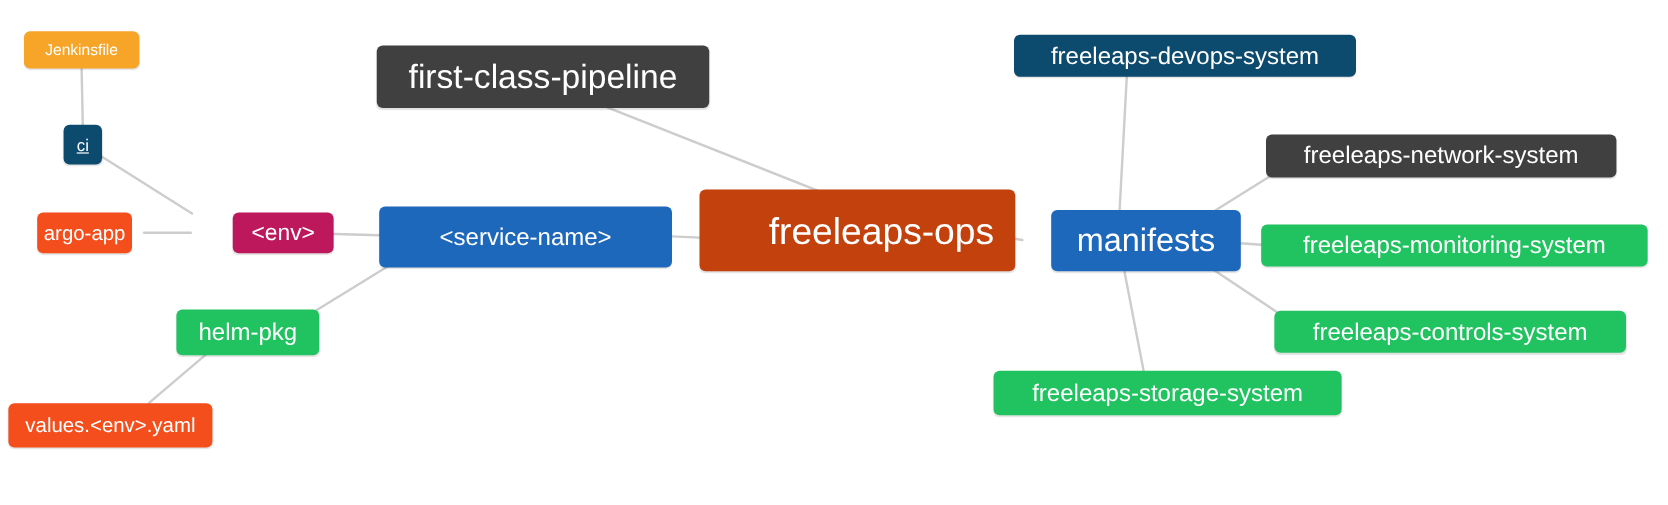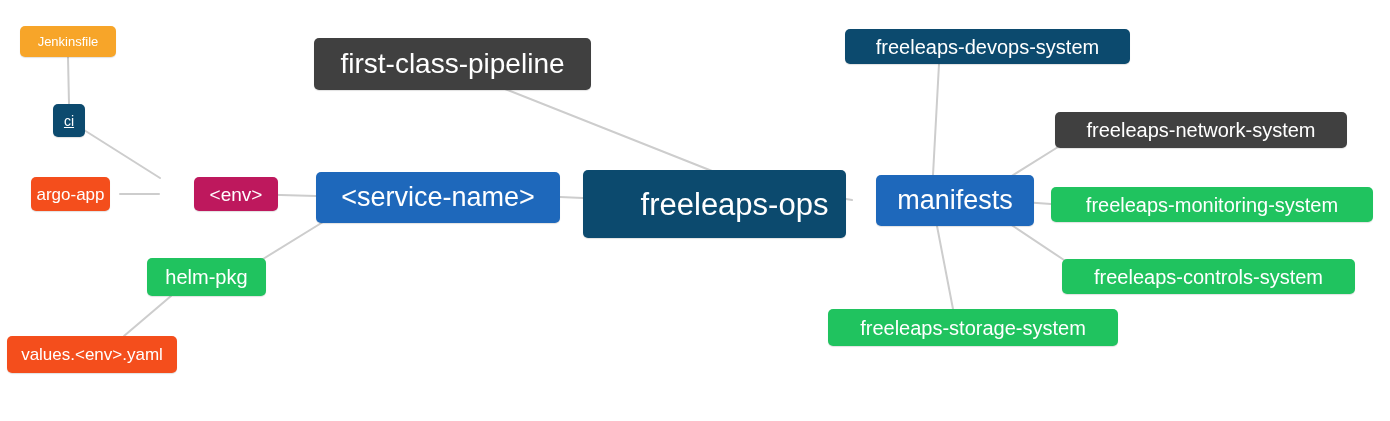--- a/index.html
+++ b/index.html
@@ -46,22 +46,22 @@
     <line class="edge" x1="937" y1="226" x2="953" y2="309" stroke="#cdcdcd"></line>
   </svg>
 
   <div class="node" style="left: 20px; top: 26px; width: 96px; height: 31px; font-size: 13px; background-color: rgb(247, 165, 41);">Jenkinsfile</div>
   <div class="node" style="left: 53px; top: 104px; width: 32px; height: 33px; font-size: 14px; background-color: #0c4a6e; text-decoration: underline;">ci</div>
   <div class="node" style="left: 31px; top: 177px; width: 79px; height: 34px; font-size: 17px; background-color: rgb(244, 78, 28);">argo-app</div>
   <div class="node" style="left: 159px; top: 177px; width: 84px; height: 34px; font-size: 19px; background-color: #be185d; margin-left: 35px;">&lt;env&gt;</div>
   <div class="node" style="left: 147px; top: 258px; width: 119px; height: 38px; font-size: 20px; background-color: rgb(32, 195, 95);">helm-pkg</div>
   <div class="node" style="left: 7px; top: 336px; width: 170px; height: 37px; font-size: 17px; background-color: rgb(244, 78, 28);">values.&lt;env&gt;.yaml</div>
   <div class="node" style="left: 314px; top: 38px; width: 277px; height: 52px; font-size: 28px; background-color: #404040;">first-class-pipeline</div>
-  <div class="node" style="left: 316px; top: 172px; width: 244px; height: 51px; font-size: 27px; background-color: rgb(30, 104, 187);">&lt;service-name&gt;</div>
-  <div class="node" style="left: 583px; top: 170px; width: 263px; height: 68px; font-size: 31px; background-color: #0c4a6e; padding-left: 40px;">freeleaps-ops</div>
+  <div class="node" style="left: 316px; top: 172px; width: 244px; height: 51px; font-size: 20px; background-color: rgb(30, 104, 187);">&lt;service-name&gt;</div>
+  <div class="node" style="left: 583px; top: 158px; width: 263px; height: 68px; font-size: 31px; background-color: #c2410c; padding-left: 40px;">freeleaps-ops</div>
   <div class="node" style="left: 852px; top: 175px; width: 158px; height: 51px; font-size: 27px; background-color: rgb(30, 104, 187); margin-left: 24px;">manifests</div>
   <div class="node" style="left: 797px; top: 29px; width: 285px; height: 35px; font-size: 20px; background-color: #0c4a6e; margin-left: 48px;">freeleaps-devops-system</div>
   <div class="node" style="left: 1055px; top: 112px; width: 292px; height: 36px; font-size: 20px; background-color: #404040;">freeleaps-network-system</div>
   <div class="node" style="left: 1051px; top: 187px; width: 322px; height: 35px; font-size: 20px; background-color: rgb(32, 195, 95);">freeleaps-monitoring-system</div>
   <div class="node" style="left: 1062px; top: 259px; width: 293px; height: 35px; font-size: 20px; background-color: rgb(32, 195, 95);">freeleaps-controls-system</div>
   <div class="node" style="left: 815px; top: 309px; width: 290px; height: 37px; font-size: 20px; background-color: rgb(32, 195, 95); margin-left: 13px;">freeleaps-storage-system</div>
 
 </div>
 
 </body></html>

